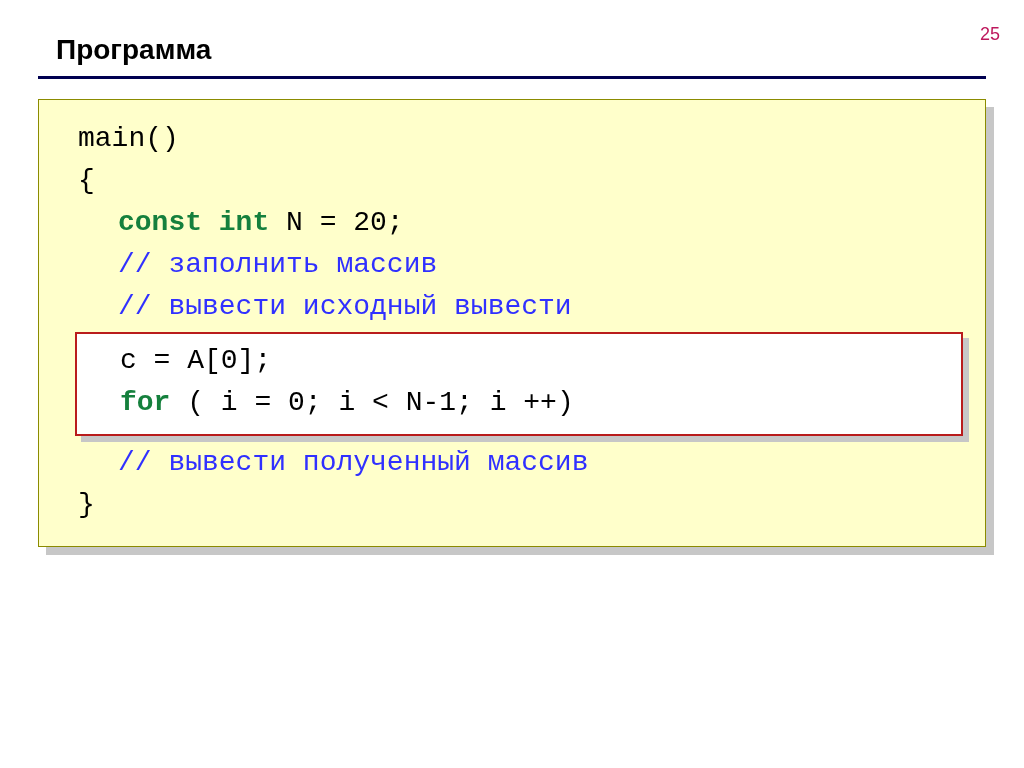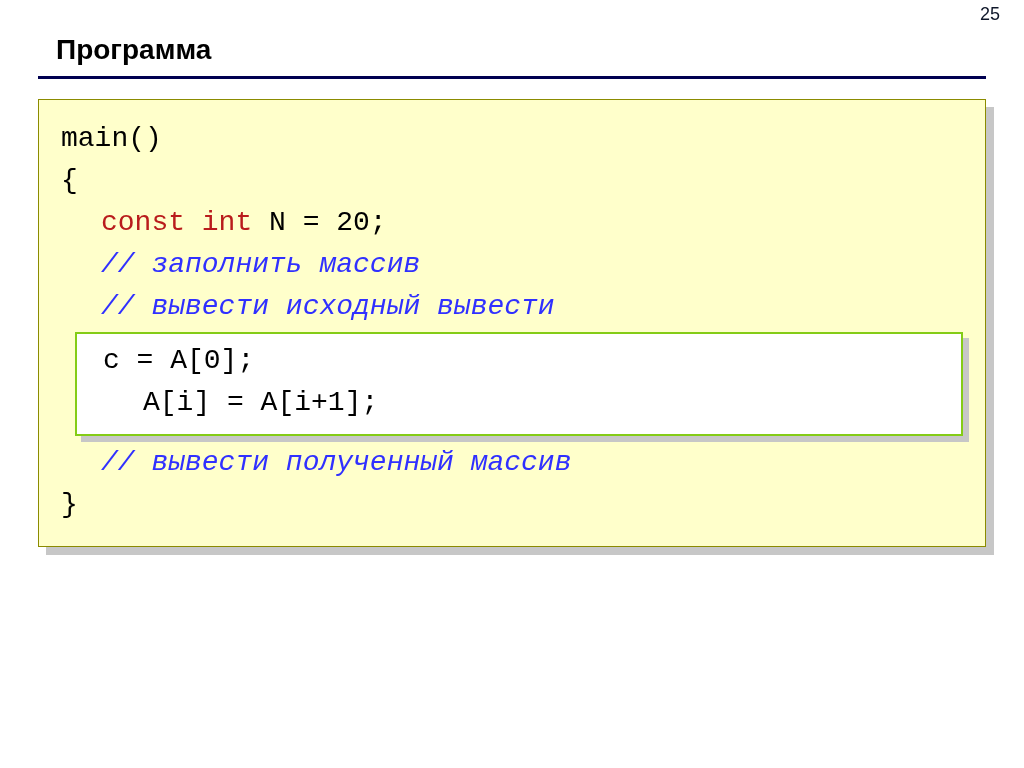--- a/index.html
+++ b/index.html
@@ -9,23 +9,23 @@
     background: #ffffff;
     font-family: Arial, Helvetica, sans-serif;
   }
   .slide {
     position: relative;
     width: 1024px; height: 768px;
     padding: 28px 38px 0 38px;
   }
   .page-num {
     position: absolute;
-    top: 4px; right: 24px;
+    top: 24px; right: 24px;
     font-size: 18px;
-    color: #0f172a;
+    color: #be185d;
   }
   .title {
     font-size: 28px;
     font-weight: bold;
     color: #000;
     margin: 6px 0 10px 18px;
   }
   .title-rule {
     border: none;
     border-top: 3px solid #000050;
@@ -47,42 +47,42 @@
     position: relative;
     z-index: 1;
     background: #ffffcb;
     border: 1px solid #8b8b00;
     padding: 18px 22px 20px 22px;
     font-family: "Courier New", Courier, monospace;
     font-size: 28px;
     line-height: 1.5;
     color: #000;
   }
-  .kw { color: #b91c1c; font-weight: normal; }
-  .cmt { color: #3030ff; font-style: italic; }
+  .kw { color: #15803d; font-weight: bold; }
+  .cmt { color: #3030ff; }
   .indent1 { padding-left: 40px; display: block; }
-  .line { display: block; white-space: pre; }
+  .line { display: block; white-space: pre; margin-left: 17px; }
 
   .hl-wrap {
     position: relative;
     margin: 4px 0 6px 14px;
   }
   .hl-wrap::after {
     content: "";
     position: absolute;
     top: 6px; left: 6px;
     width: 100%; height: 100%;
     background: #c7c7c7;
     z-index: 0;
   }
   .hl-box {
     position: relative;
     z-index: 1;
     background: #ffffff;
-    border: 2px solid #84cc16;
+    border: 2px solid #b91c1c;
     padding: 6px 14px 10px 14px;
   }
   .hl-box .line { padding-left: 12px; }
   .hl-box .line.i2 { padding-left: 52px; }
 </style>
 </head>
 <body>
 
 <div class="slide">
   <div class="page-num">25</div>
@@ -97,21 +97,21 @@
 
       <span class="line indent1"><span class="kw">const int</span><span> N = 20;</span></span>
 
 
       <span class="line indent1 cmt">// заполнить массив</span>
       <span class="line indent1 cmt">// вывести исходный вывести</span>
 
       <div class="hl-wrap">
         <div class="hl-box">
           <span class="line">c = A[0];</span>
-          <span class="line i2">A[i] = A[i+1];</span>
+          <span class="line"><span class="kw">for</span><span> ( i = 0; i &lt; N-1; i ++)</span></span>
         </div>
       </div>
 
       <span class="line indent1 cmt">// вывести полученный массив</span>
       <span class="line">}</span>
 
     </div>
   </div>
 </div>
 

